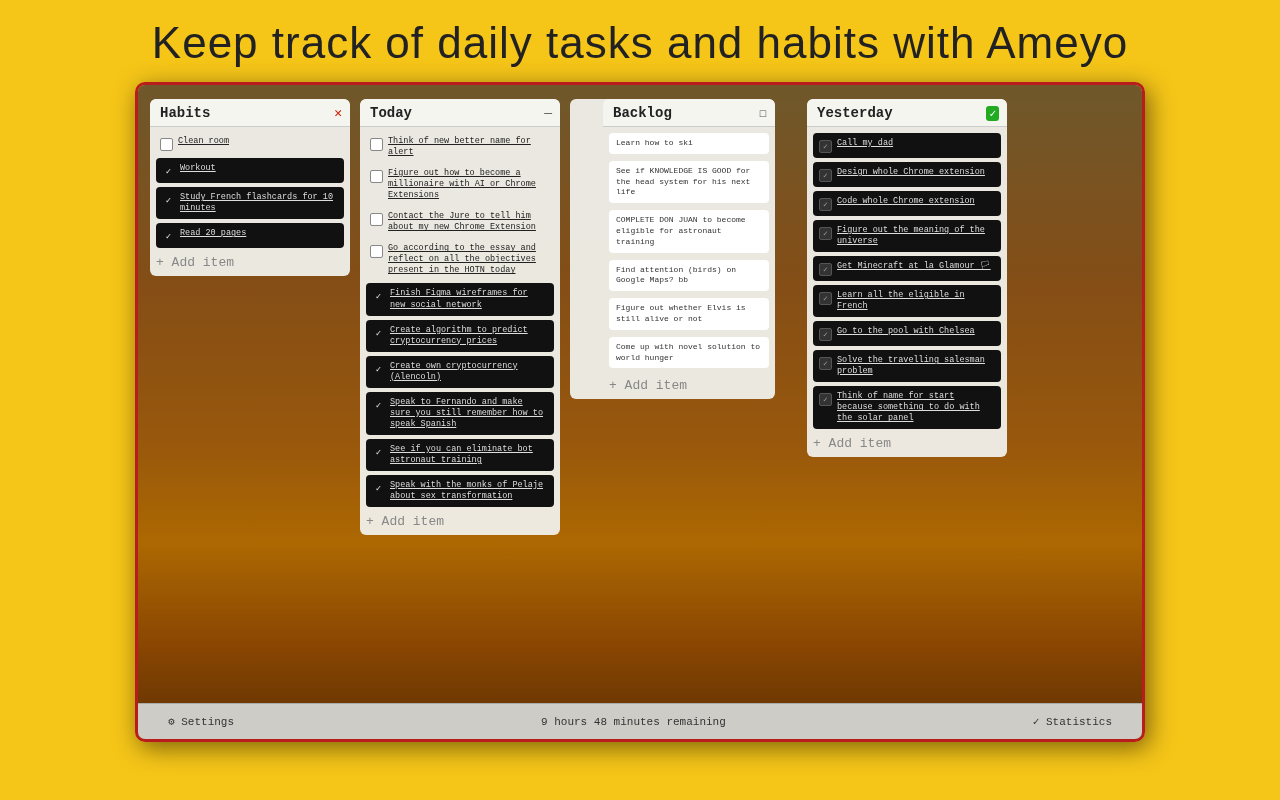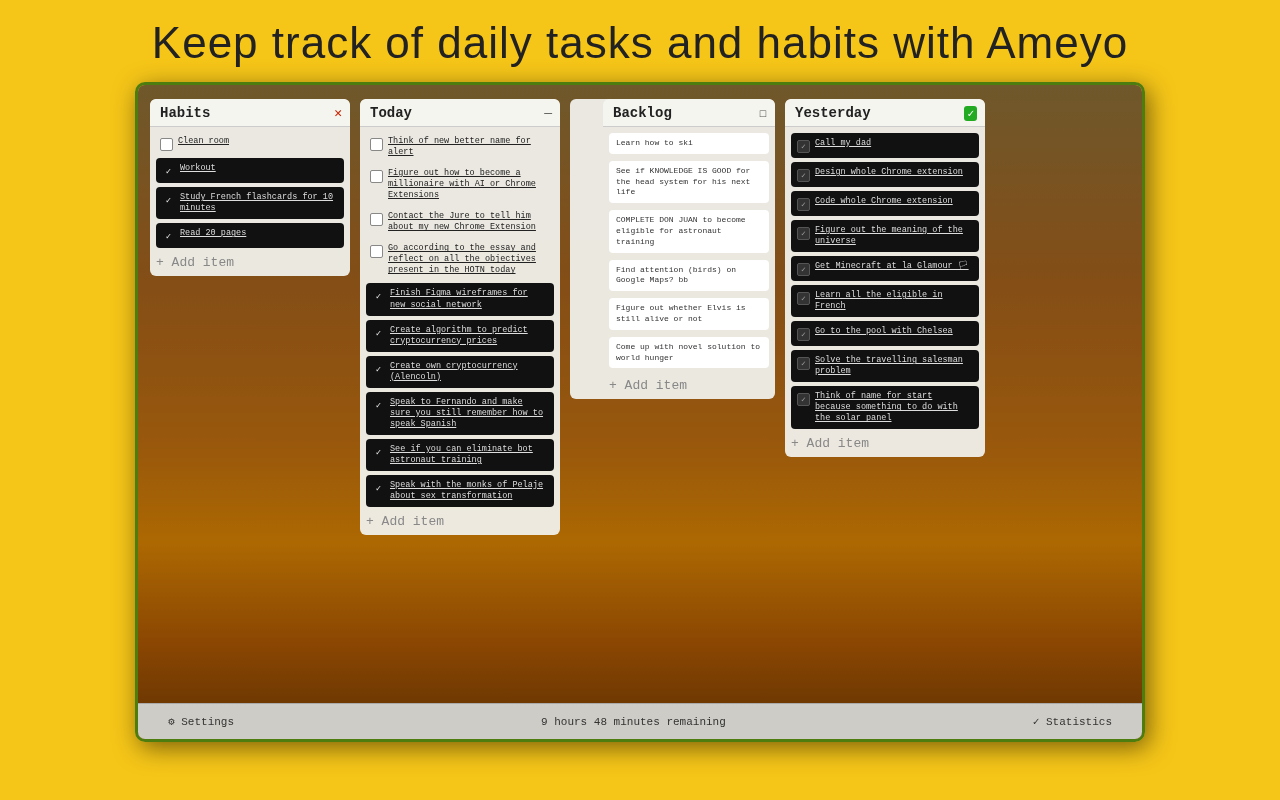--- a/index.html
+++ b/index.html
@@ -21,21 +21,21 @@
       letter-spacing: 1px;
       text-align: center;
       font-family: Liberation Sans, sans-serif;
     }
     .app-window {
       width: 1010px;
       height: 660px;
       border-radius: 10px;
       overflow: hidden;
       position: relative;
-      border: 3px solid #4d7c0f;
+      border: 3px solid #b91c1c;
       box-shadow: 4px 6px 24px rgba(0,0,0,0.5);
     }
     .bg-image {
       position: absolute;
       inset: 0;
       background: linear-gradient(180deg, #a08040 0%, #c07020 30%, #e08010 55%, #ff9900 70%, #cc6600 85%, #884400 100%);
       z-index: 0;
     }
     .bg-overlay {
       position: absolute;
@@ -191,20 +191,21 @@
       color: #333;
       font-family: 'Courier New', Courier, monospace;
       cursor: pointer;
       display: flex;
       align-items: center;
       gap: 4px;
     }
     .yesterday-col {
       min-width: 185px;
       max-width: 200px;
+      margin-left: 22px;
     }
   </style>
 </head>
 <body>
 
 <h1 class="headline">Keep track of daily tasks and habits with Ameyo</h1>
 
 <div class="app-window">
   <div class="bg-image"></div>
   <div class="bg-overlay"></div>

